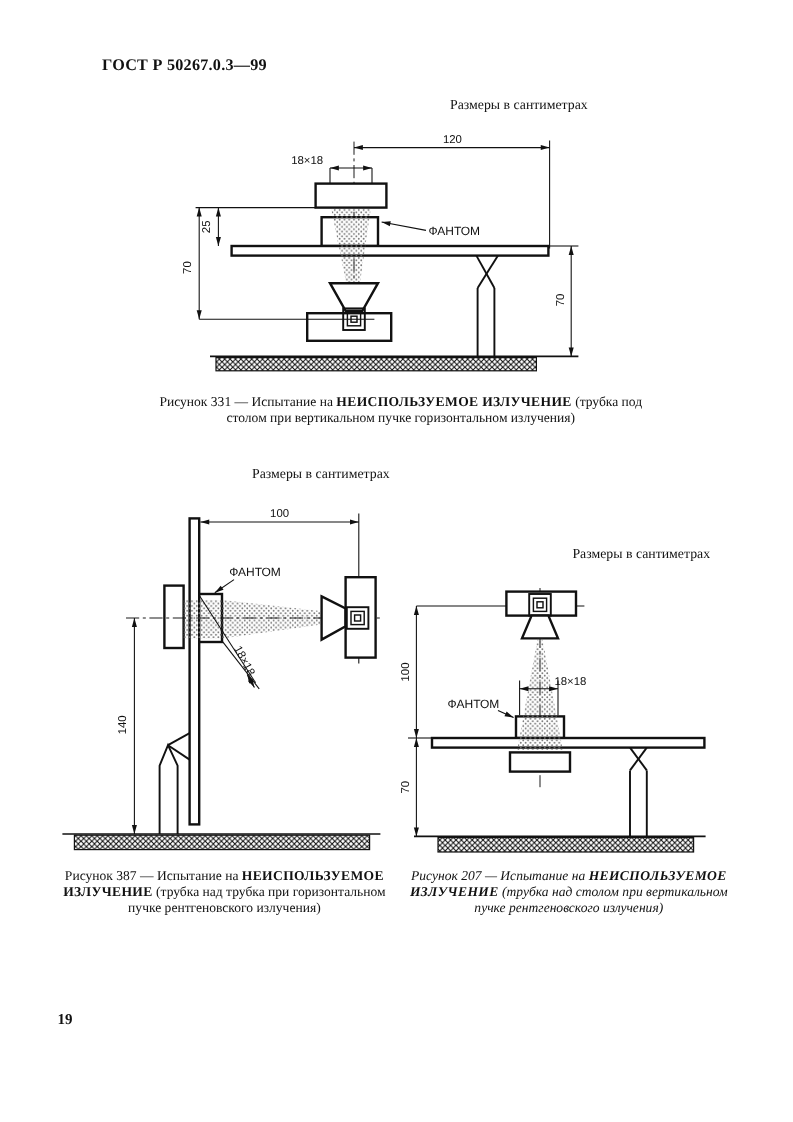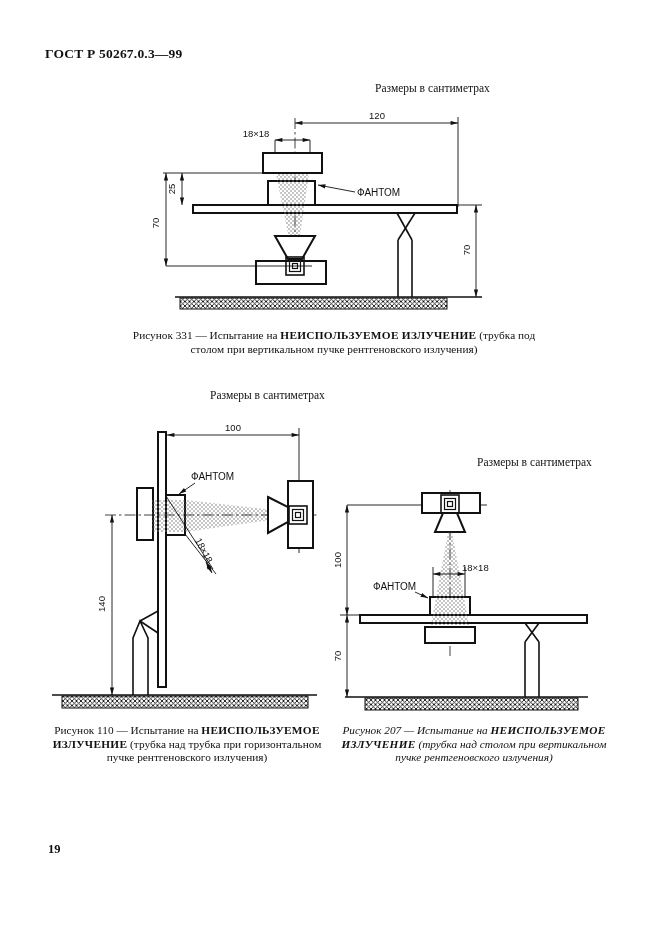--- a/index.html
+++ b/index.html
@@ -1,19 +1,19 @@
 <!DOCTYPE html>
 <html><head>
 <meta charset="utf-8">
 <style>
   * { margin:0; padding:0; box-sizing:border-box; }
   html,body { width:661px; height:935px; }
   body { background:#ffffff; position:relative; font-family:"Liberation Serif", serif; color:#111; overflow:hidden; }
   .abs { position:absolute; }
-  .hdr { font-weight:bold; font-size:13.5px; letter-spacing:.2px; }
+  .hdr { font-weight:bold; font-size:13.5px; letter-spacing:.2px;margin-left:40px; }
   .units { font-size:11.5px; }
   .cap { font-size:11.3px; line-height:13.5px; text-align:center; }
   .cap b { font-weight:bold; letter-spacing:.3px; }
   .pagenum { font-size:12.5px; font-weight:bold; }
   svg { position:absolute; overflow:visible; }
   svg text { font-family:"Liberation Sans", sans-serif; font-size:9.5px; fill:#111; }
   .thin { stroke:#111; stroke-width:.9; fill:none; }
   .dim  { stroke:#111; stroke-width:.9; fill:none; }
   .thick{ stroke:#111; stroke-width:2; fill:#fff; }
   .med  { stroke:#111; stroke-width:1.6; fill:none; }
@@ -117,21 +117,21 @@
     <text transform="rotate(-90 330 142)" x="330" y="142" text-anchor="middle">70</text>
   </g>
 
   <g>
     <line x1="35" y1="189" x2="342" y2="189" stroke="#111" stroke-width="1.3"></line>
     <rect x="40" y="190" width="267" height="11" fill="url(#ht1)" stroke="#111" stroke-width="1"></rect>
   </g>
 </svg>
 
 <div class="abs cap" style="left:123px; top:329px; width:422px;">
-  <span>Рисунок 331 — Испытание на </span><b>НЕИСПОЛЬЗУЕМОЕ ИЗЛУЧЕНИЕ</b><span> (трубка под столом при вертикальном пучке рентгеновского излучения)</span>
+  <span>Рисунок 331 — Испытание на </span><b>НЕИСПОЛЬЗУЕМОЕ ИЗЛУЧЕНИЕ</b><span> (трубка под столом при вертикальном пучке горизонтальном излучения)</span>
 </div>
 
 <svg class="abs" style="left:45px; top:422px;" width="285" height="295" viewBox="0 0 285 295">
   <defs>
     <marker id="m2" viewBox="0 0 8 5" markerWidth="8" markerHeight="5" refX="7.7" refY="2.5" orient="auto-start-reverse" markerUnits="userSpaceOnUse">
       <path d="M0.3,0.4 L7.7,2.5 L0.3,4.6 Z" fill="#111"></path>
     </marker>
     <pattern id="st2" width="4" height="4" patternUnits="userSpaceOnUse">
       <circle cx="1" cy="1" r="0.75" fill="#6e6e6e"></circle>
         <circle cx="3" cy="3" r="0.75" fill="#6e6e6e"></circle>
@@ -198,21 +198,21 @@
     <line class="med" x1="95" y1="199" x2="113" y2="211"></line>
   </g>
 
   <g>
     <line x1="7" y1="273" x2="272" y2="273" stroke="#111" stroke-width="1.3"></line>
     <rect x="17" y="274" width="246" height="12" fill="url(#ht2)" stroke="#111" stroke-width="1"></rect>
   </g>
 </svg>
 
 <div class="abs cap" style="left:47px; top:724px; width:280px;">
-  <span>Рисунок 110 — Испытание на </span><b>НЕИСПОЛЬЗУЕМОЕ ИЗЛУЧЕНИЕ</b><span> (трубка над трубка при горизонтальном пучке рентгеновского излучения)</span>
+  <span>Рисунок 387 — Испытание на </span><b>НЕИСПОЛЬЗУЕМОЕ ИЗЛУЧЕНИЕ</b><span> (трубка над трубка при горизонтальном пучке рентгеновского излучения)</span>
 </div>
 
 <svg class="abs" style="left:335px; top:448px;" width="290" height="272" viewBox="0 0 290 272">
   <defs>
     <marker id="m3" viewBox="0 0 8 5" markerWidth="8" markerHeight="5" refX="7.7" refY="2.5" orient="auto-start-reverse" markerUnits="userSpaceOnUse">
       <path d="M0.3,0.4 L7.7,2.5 L0.3,4.6 Z" fill="#111"></path>
     </marker>
     <pattern id="st3" width="4" height="4" patternUnits="userSpaceOnUse">
       <circle cx="1" cy="1" r="0.75" fill="#6e6e6e"></circle>
         <circle cx="3" cy="3" r="0.75" fill="#6e6e6e"></circle>

